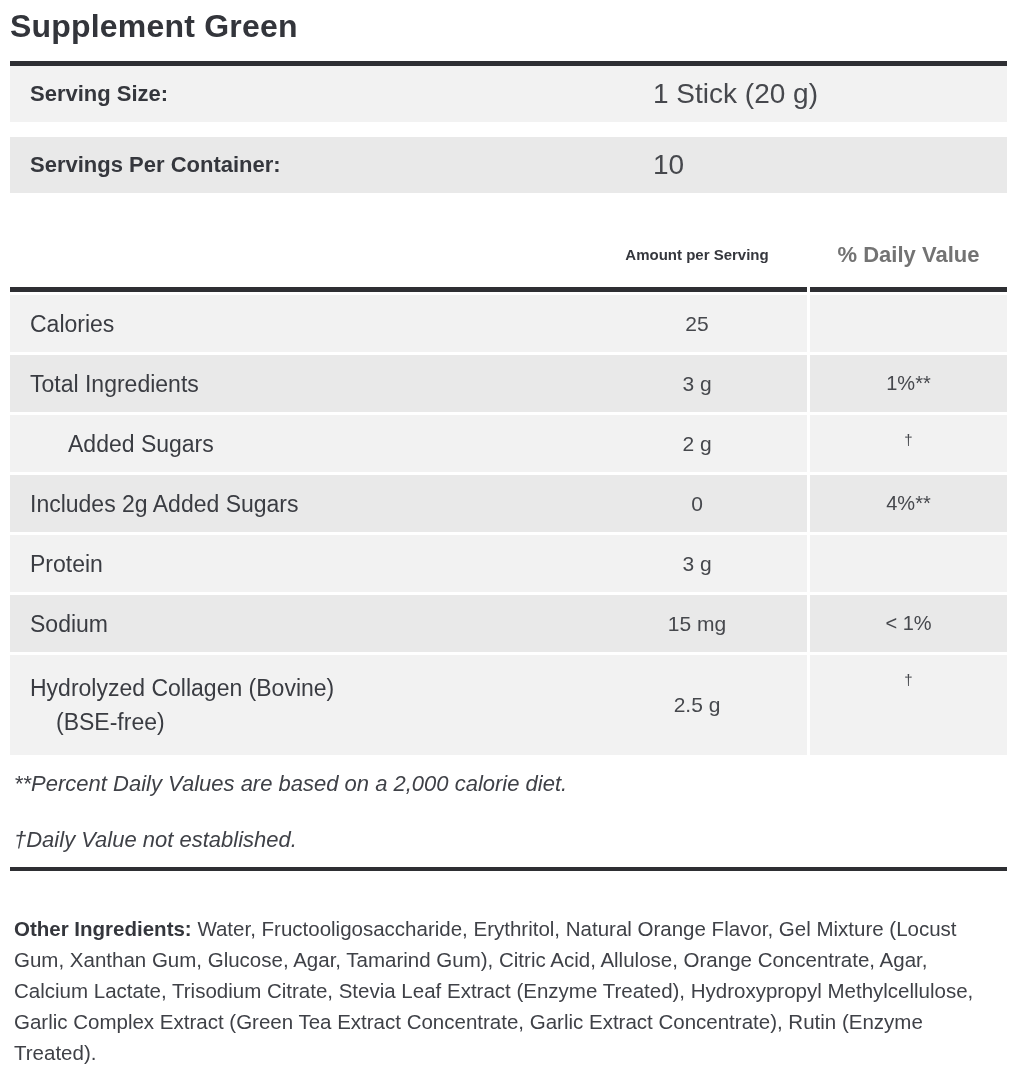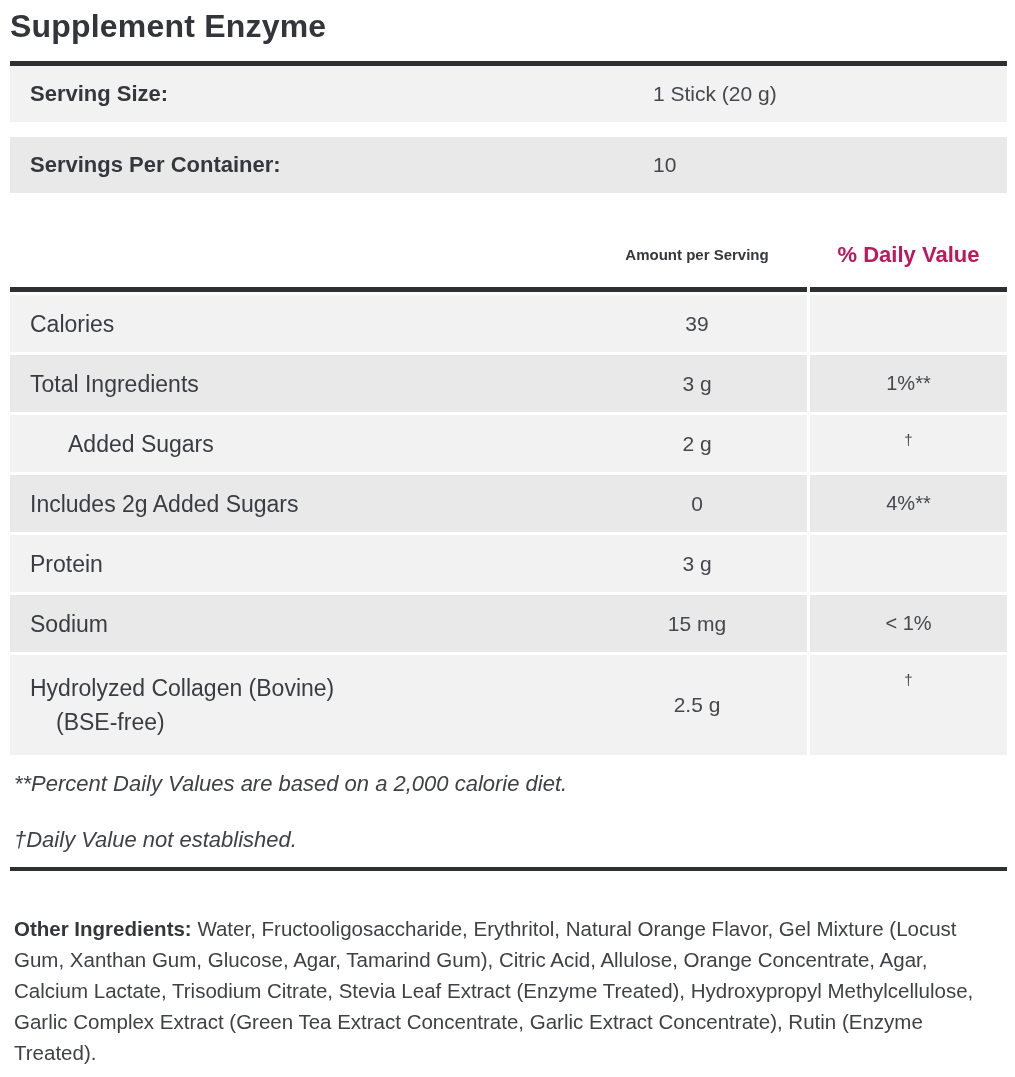--- a/index.html
+++ b/index.html
@@ -34,21 +34,21 @@
   #serving-rows { display: grid; row-gap: 15px; margin-top: 0; }
   .s-row {
     display: grid;
     grid-template-columns: 643px 1fr;
     align-items: center;
     height: 56px;
   }
   .s-row:nth-child(odd)  { background: var(--row-light); }
   .s-row:nth-child(even) { background: var(--row-dark); }
   .s-label { font-weight: bold; font-size: 22px; padding-left: 20px; color: #35373d; }
-  .s-value { font-size: 21px; color: var(--text-value); }
+  .s-value { font-size: 28px; color: var(--text-value); }
 
   
   .col-headers {
     margin: 42px 8px 12px 10px;
     width: 997px;
     display: grid;
     grid-template-columns: 797px 197px;
     column-gap: 3px;
     align-items: center;
   }
@@ -56,21 +56,21 @@
   .ch-amount { display: flex; justify-content: center; }
   .ch-amount span {
     display: inline-block;
     width: 160px;
     text-align: center;
     font-weight: bold;
     font-size: 15px;
     line-height: 40px;
     color: #35373d;
   }
-  .ch-dv { text-align: center; font-weight: bold; font-size: 22px; color: #be185d; }
+  .ch-dv { text-align: center; font-weight: bold; font-size: 22px; color: #737373; }
 
   
   .main-table { margin: 0 8px 0 10px; width: 997px; }
   .mt-topbar { display: grid; grid-template-columns: 797px 197px; column-gap: 3px; margin-bottom: 3px; }
   .mt-topbar div { height: 5px; background: var(--dark-rule); }
   #main-rows { display: grid; row-gap: 3px; }
   .row { display: grid; grid-template-columns: 797px 197px; column-gap: 3px; }
   .row:nth-child(odd) .cell-main,  .row:nth-child(odd) .cell-dv  { background: var(--row-light); }
   .row:nth-child(even) .cell-main, .row:nth-child(even) .cell-dv { background: var(--row-dark); }
   .cell-main {
@@ -104,21 +104,21 @@
     line-height: 31px;
     color: #3f4147;
   }
   .ingredients strong { color: #34363c; }
 </style>
 </head>
 <body>
 
 <div class="page">
 
-  <h1 class="title">Supplement Enzyme</h1>
+  <h1 class="title">Supplement Green</h1>
 
   <div class="serving-table">
     <div class="topbar"></div>
     <div id="serving-rows">
   <div class="s-row">
     <div class="s-label">Serving Size:</div>
     <div class="s-value">1 Stick (20 g)</div>
   </div>
 
   <div class="s-row">
@@ -143,21 +143,21 @@
       <div></div>
       <div></div>
     </div>
     <div id="main-rows">
   <div class="row">
     <div class="cell-main">
       <div class="lbl">
         <div class="l1">Calories</div>
 
       </div>
-      <div class="amt">39</div>
+      <div class="amt">25</div>
     </div>
     <div class="cell-dv"></div>
   </div>
 
   <div class="row">
     <div class="cell-main">
       <div class="lbl">
         <div class="l1">Total Ingredients</div>
 
       </div>

